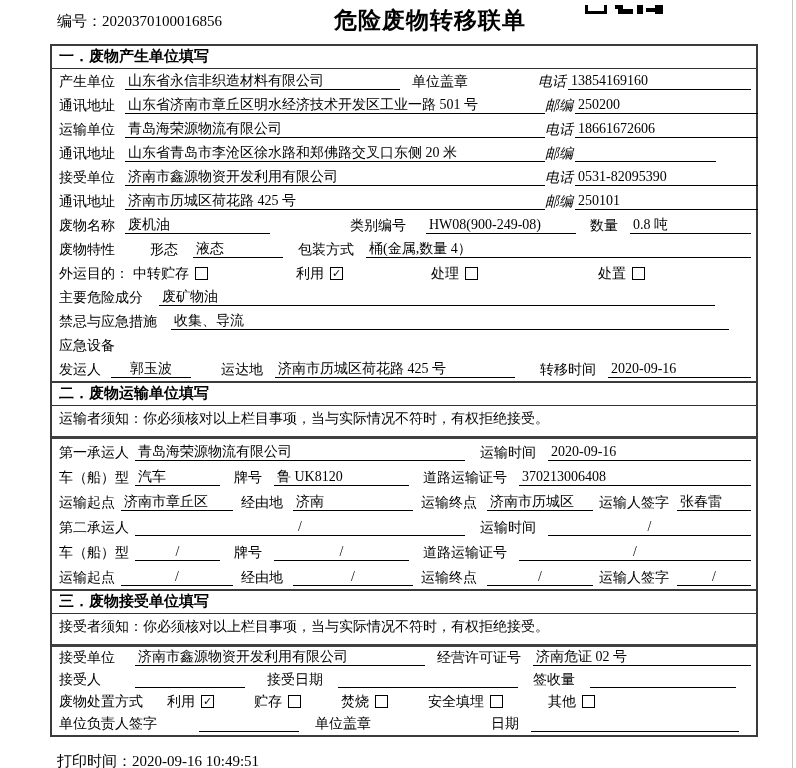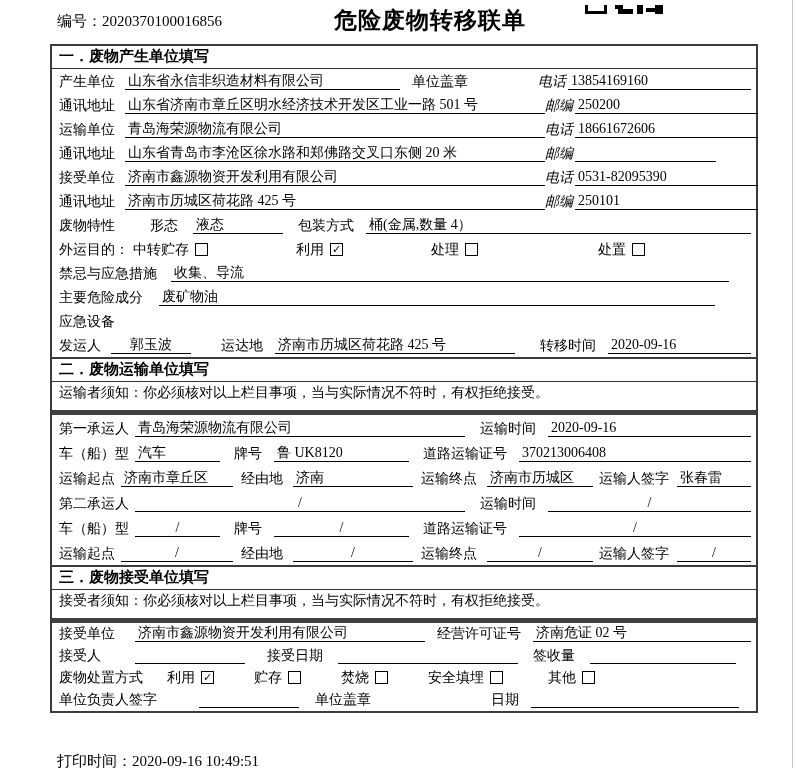--- a/index.html
+++ b/index.html
@@ -24,21 +24,21 @@
   .sec-header {
     height: 23px; line-height: 20px; padding-left: 7px;
     font-weight: bold; font-size: 15px; border-bottom: 1px solid #333;
     font-family: "Liberation Sans", "DejaVu Sans", sans-serif;
   }
   .row { display: flex; align-items: flex-end; height: 24px; padding: 0 5px 3px 7px;
          font-size: 14px; line-height: 17px; white-space: nowrap; }
   .sec2 .row { height: 25px; }
   .sec3 .row { height: 22px; }
   .notice { display: flex; align-items: flex-end; height: 33px; padding: 0 5px 8px 7px;
-            font-size: 14px; border-bottom: 5px solid #404040; white-space: nowrap; }
+            font-size: 14px; border-bottom: 3px solid #404040; white-space: nowrap; }
   .lbl { flex-shrink: 0; }
   .uv  { border-bottom: 1px solid #000; padding: 0 3px; min-height: 17px; flex-shrink: 0; }
   .f1  { flex: 1 1 auto; }
   .ctr { text-align: center; }
   .rcol { margin-left: auto; width: 213px; display: flex; align-items: flex-end; flex-shrink: 0; }
   .rcol .lbl { width: 30px; font-style: italic; }
   .opt { display: inline-flex; align-items: center; }
   .cb { display: inline-block; width: 13px; height: 13px; border: 1px solid #000;
         margin-left: 6px; font-size: 11px; line-height: 12px; text-align: center;
         font-family: "DejaVu Sans", sans-serif; flex-shrink: 0; }
@@ -120,20 +120,28 @@
 
     <div class="row">
       <span class="lbl" style="width:66px">通讯地址</span>
       <span class="uv" style="width:420px">济南市历城区荷花路 425 号</span>
       <span class="rcol">
         <span class="lbl">邮编</span>
         <span class="uv f1">250101</span>
       </span>
     </div>
 
+    <div class="row">
+      <span class="lbl" style="width:66px">废物名称</span>
+      <span class="uv" style="width:145px">废机油</span>
+      <span class="lbl" style="margin-left:80px">类别编号</span>
+      <span class="uv" style="margin-left:20px;width:150px">HW08(900-249-08)</span>
+      <span class="lbl" style="margin-left:14px">数量</span>
+      <span class="uv f1" style="margin-left:12px">0.8 吨</span>
+    </div>
 
     <div class="row">
       <span class="lbl" style="width:66px">废物特性</span>
       <span class="lbl" style="margin-left:25px">形态</span>
       <span class="uv" style="margin-left:15px;width:90px">液态</span>
       <span class="lbl" style="margin-left:15px">包装方式</span>
       <span class="uv f1" style="margin-left:12px">桶(金属,数量 4）</span>
     </div>
 
     <div class="row">
@@ -150,27 +158,27 @@
         <span>处理</span>
         <span class="cb"></span>
       </span>
       <span class="opt" style="margin-left:120px">
         <span>处置</span>
         <span class="cb"></span>
       </span>
     </div>
 
     <div class="row">
+      <span class="lbl" style="width:90px">主要危险成分</span>
+      <span class="uv f1" style="margin-left:10px;margin-right:36px">废矿物油</span>
+    </div>
+
+    <div class="row">
       <span class="lbl" style="width:104px">禁忌与应急措施</span>
       <span class="uv f1" style="margin-left:8px;margin-right:22px">收集、导流</span>
-    </div>
-
-    <div class="row">
-      <span class="lbl" style="width:90px">主要危险成分</span>
-      <span class="uv f1" style="margin-left:10px;margin-right:36px">废矿物油</span>
     </div>
 
     <div class="row">
       <span class="lbl" style="width:62px">应急设备</span>
     </div>
 
     <div class="row">
       <span class="lbl" style="width:44px">发运人</span>
       <span class="uv ctr" style="margin-left:8px;width:80px">郭玉波</span>
       <span class="lbl" style="margin-left:30px">运达地</span>

